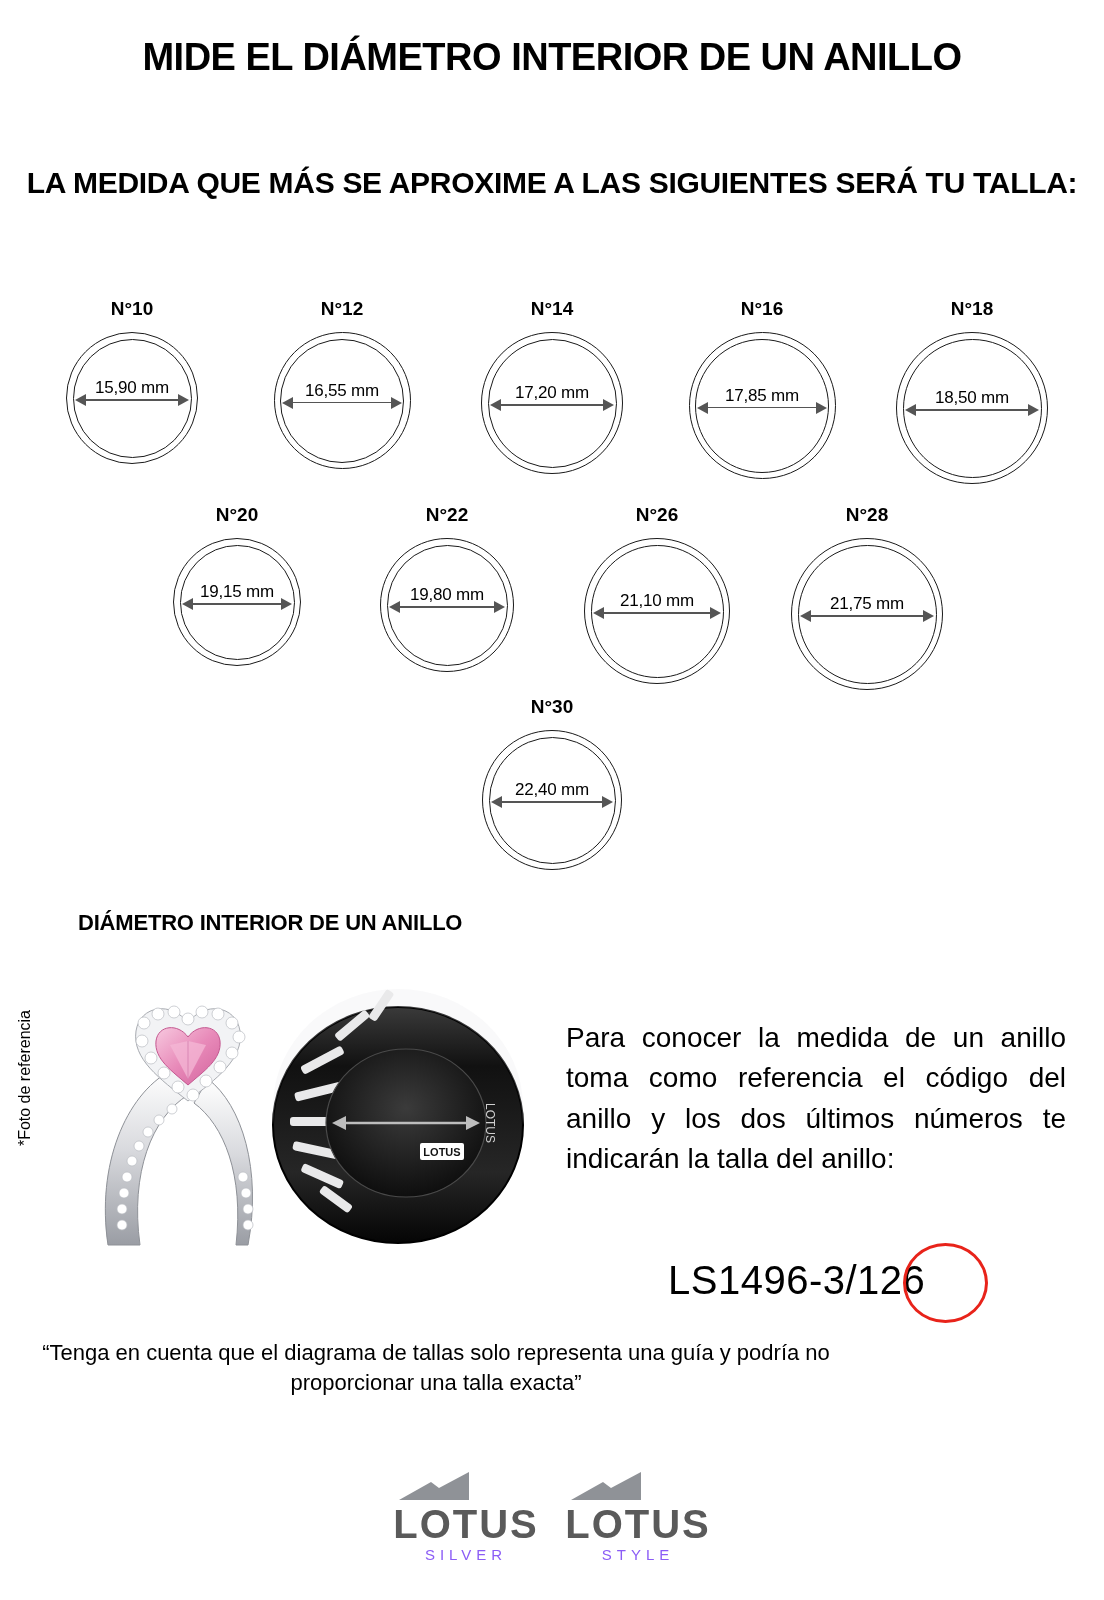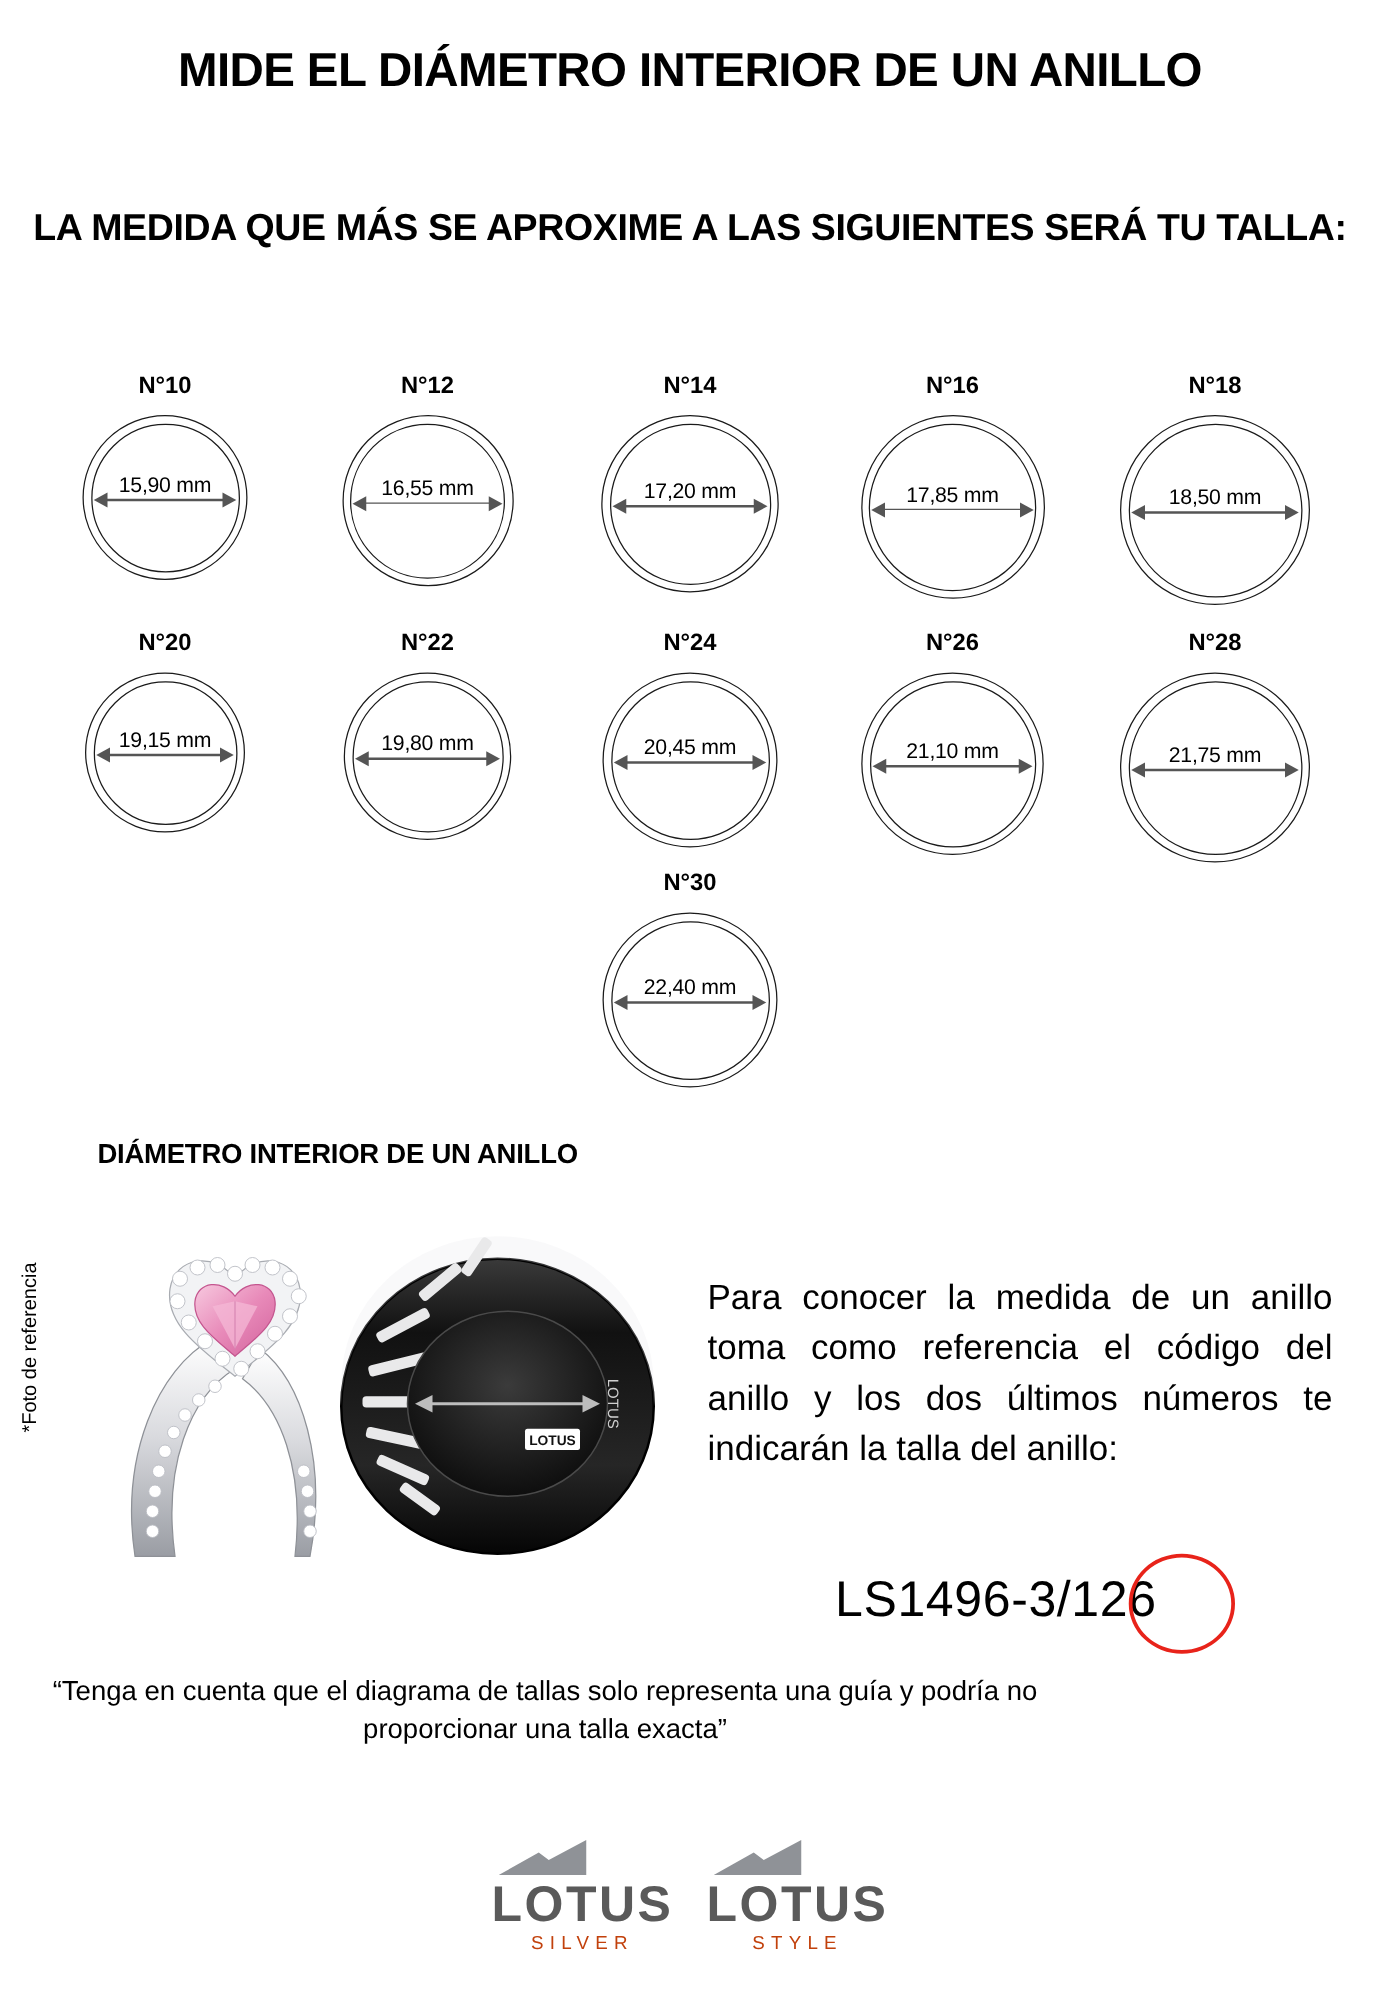--- a/index.html
+++ b/index.html
@@ -230,21 +230,21 @@
   .logo-main {
     font-size: 40px;
     font-weight: bold;
     letter-spacing: 2px;
     color: #5a5a5a;
     line-height: 1;
   }
   .logo-sub {
     font-size: 15px;
     letter-spacing: 5px;
-    color: #c2410c;
+    color: #8b5cf6;
     margin-top: 2px;
   }
   .logo-mark {
     width: 150px;
     height: 34px;
     margin-bottom: 2px;
   }
 </style>
 </head>
 <body>
@@ -353,33 +353,20 @@
             <div class="ring-circle-inner">
               <div class="arrow-line"></div>
               <div class="arrow-head left"></div>
               <div class="arrow-head right"></div>
               <div class="mm-text">19,80 mm</div>
             </div>
           </div>
         </div>
       </div>
 
-      <div class="ring-cell">
-        <div class="ring-label">N°24</div>
-        <div class="ring-wrap">
-          <div class="ring-circle-outer" style="width:140px;height:140px;">
-            <div class="ring-circle-inner">
-              <div class="arrow-line"></div>
-              <div class="arrow-head left"></div>
-              <div class="arrow-head right"></div>
-              <div class="mm-text">20,45 mm</div>
-            </div>
-          </div>
-        </div>
-      </div>
 
       <div class="ring-cell">
         <div class="ring-label">N°26</div>
         <div class="ring-wrap">
           <div class="ring-circle-outer" style="width:146px;height:146px;">
             <div class="ring-circle-inner">
               <div class="arrow-line"></div>
               <div class="arrow-head left"></div>
               <div class="arrow-head right"></div>
               <div class="mm-text">21,10 mm</div>

